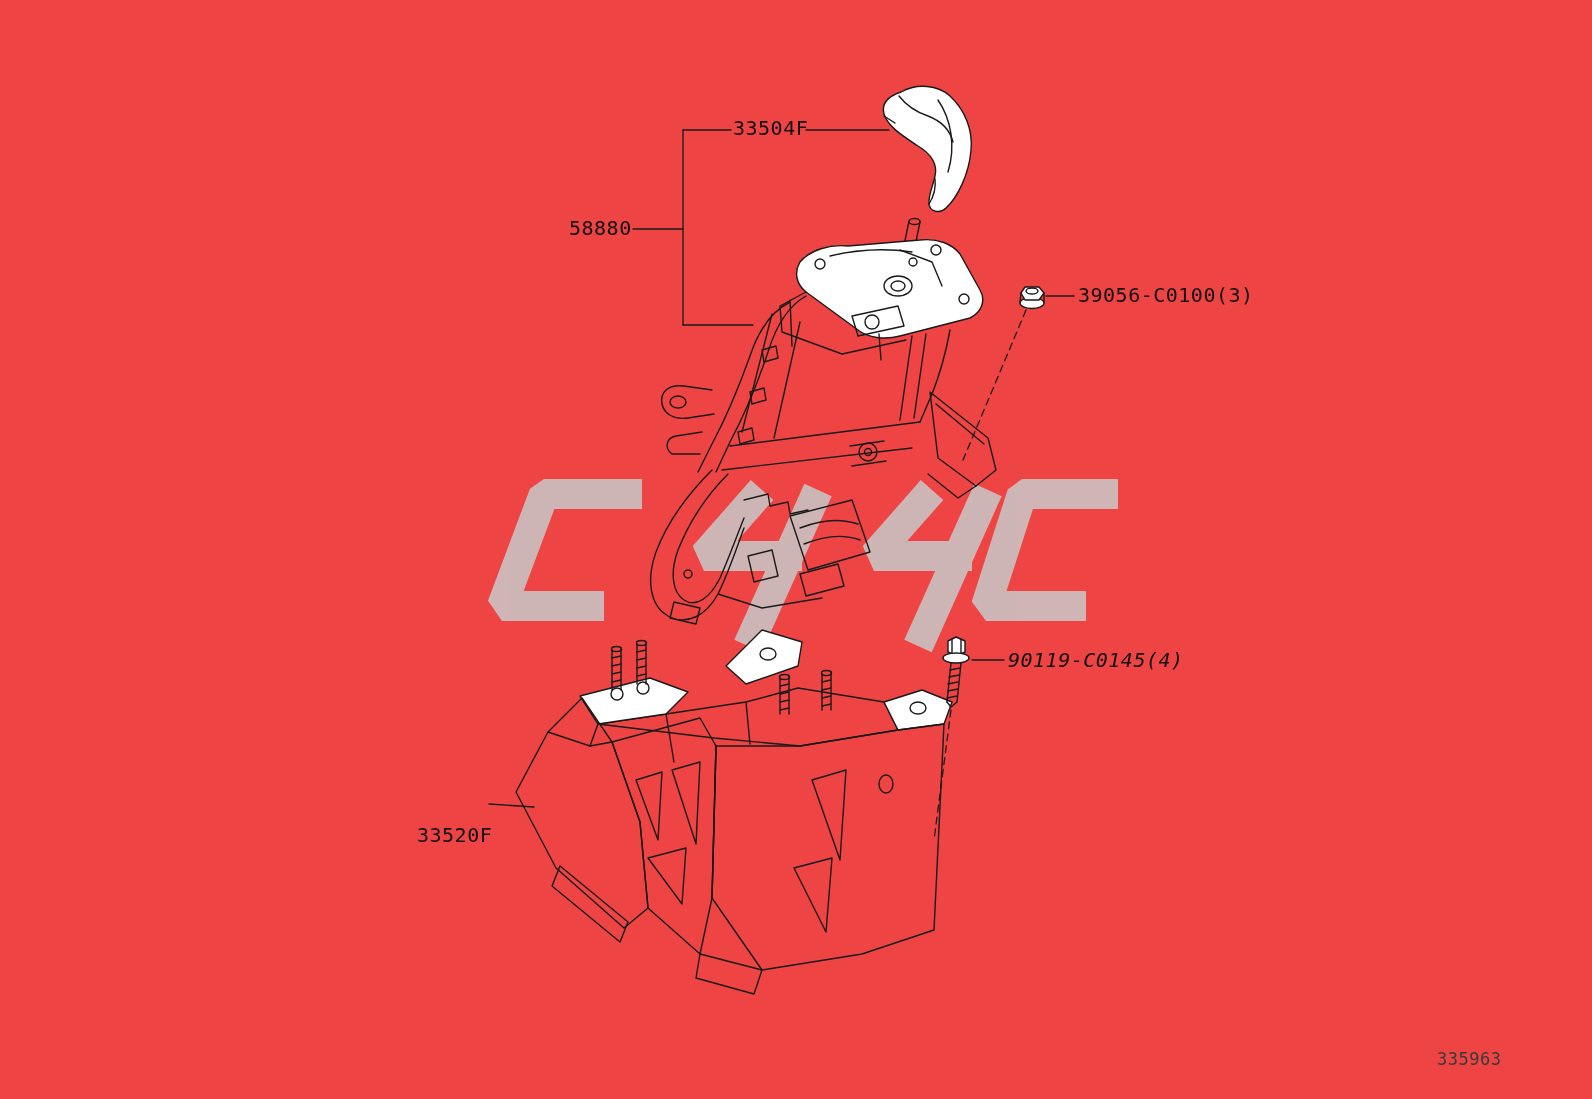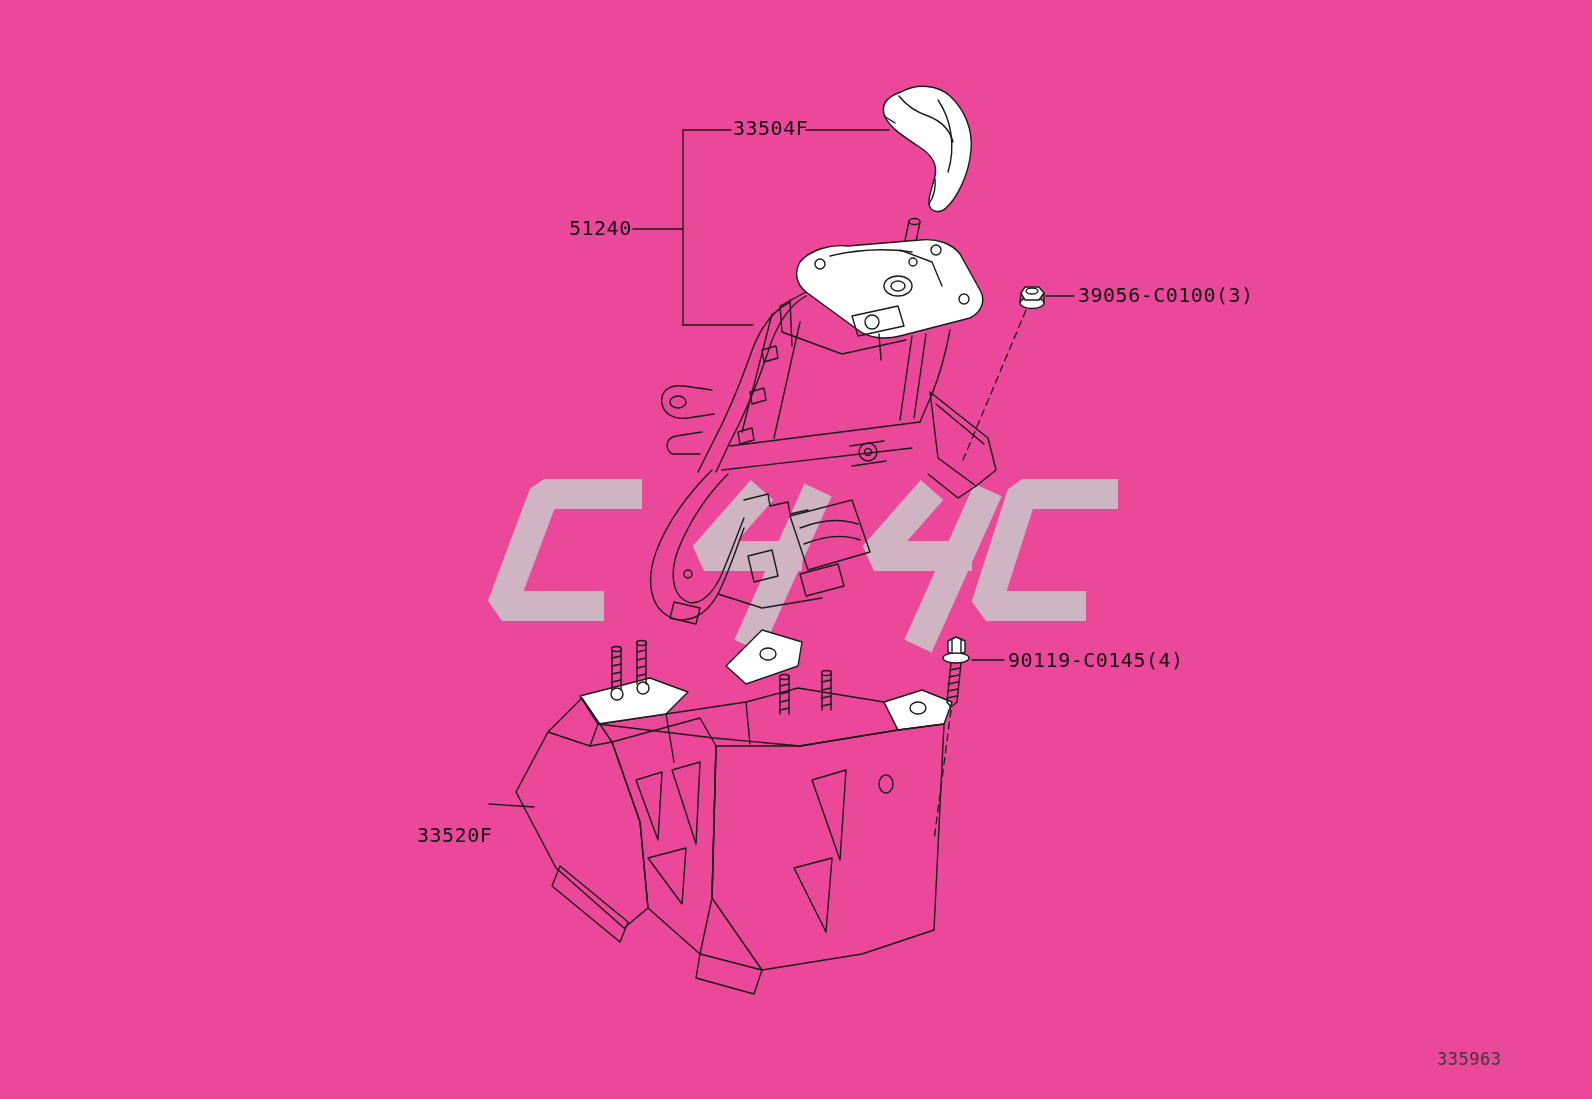--- a/index.html
+++ b/index.html
@@ -2,21 +2,21 @@
 <html><head>
 <meta charset="utf-8">
 <style>
   * { box-sizing: border-box; }
   html, body { margin: 0; padding: 0; background: #ffffff; }
   body { font-family: "DejaVu Sans Mono", "Liberation Mono", monospace; }
   .page {
     position: relative;
     width: 1592px;
     height: 1099px;
-    background: #ec4899;
+    background: #ef4444;
     overflow: hidden;
   }
   .art { position: absolute; left: 0; top: 0; }
   .label {
     position: absolute;
     font-size: 20px;
     line-height: 22px;
     color: #111111;
     white-space: pre;
     letter-spacing: 0.5px;
@@ -197,20 +197,20 @@
 
       <g stroke-width="1.3" stroke-dasharray="7 5">
         <path d="M 1026 310 L 963 460"></path>
         <path d="M 951 710 L 934 840"></path>
       </g>
 
     </g>
   </svg>
 
   <div class="label" style="left:733px; top:117px;">33504F</div>
-  <div class="label" style="left:569px; top:217px;">51240</div>
+  <div class="label" style="left:569px; top:217px;">58880</div>
   <div class="label" style="left:1078px; top:284px;">39056-C0100(3)</div>
-  <div class="label" style="left:1008px; top:649px;">90119-C0145(4)</div>
+  <div class="label" style="left:1008px; top:649px;font-style:italic;">90119-C0145(4)</div>
   <div class="label" style="left:417px; top:824px;">33520F</div>
 
   <div class="footer-code" style="left:1437px; top:1039px;">335963</div>
 
 </div>
 
 </body></html>

